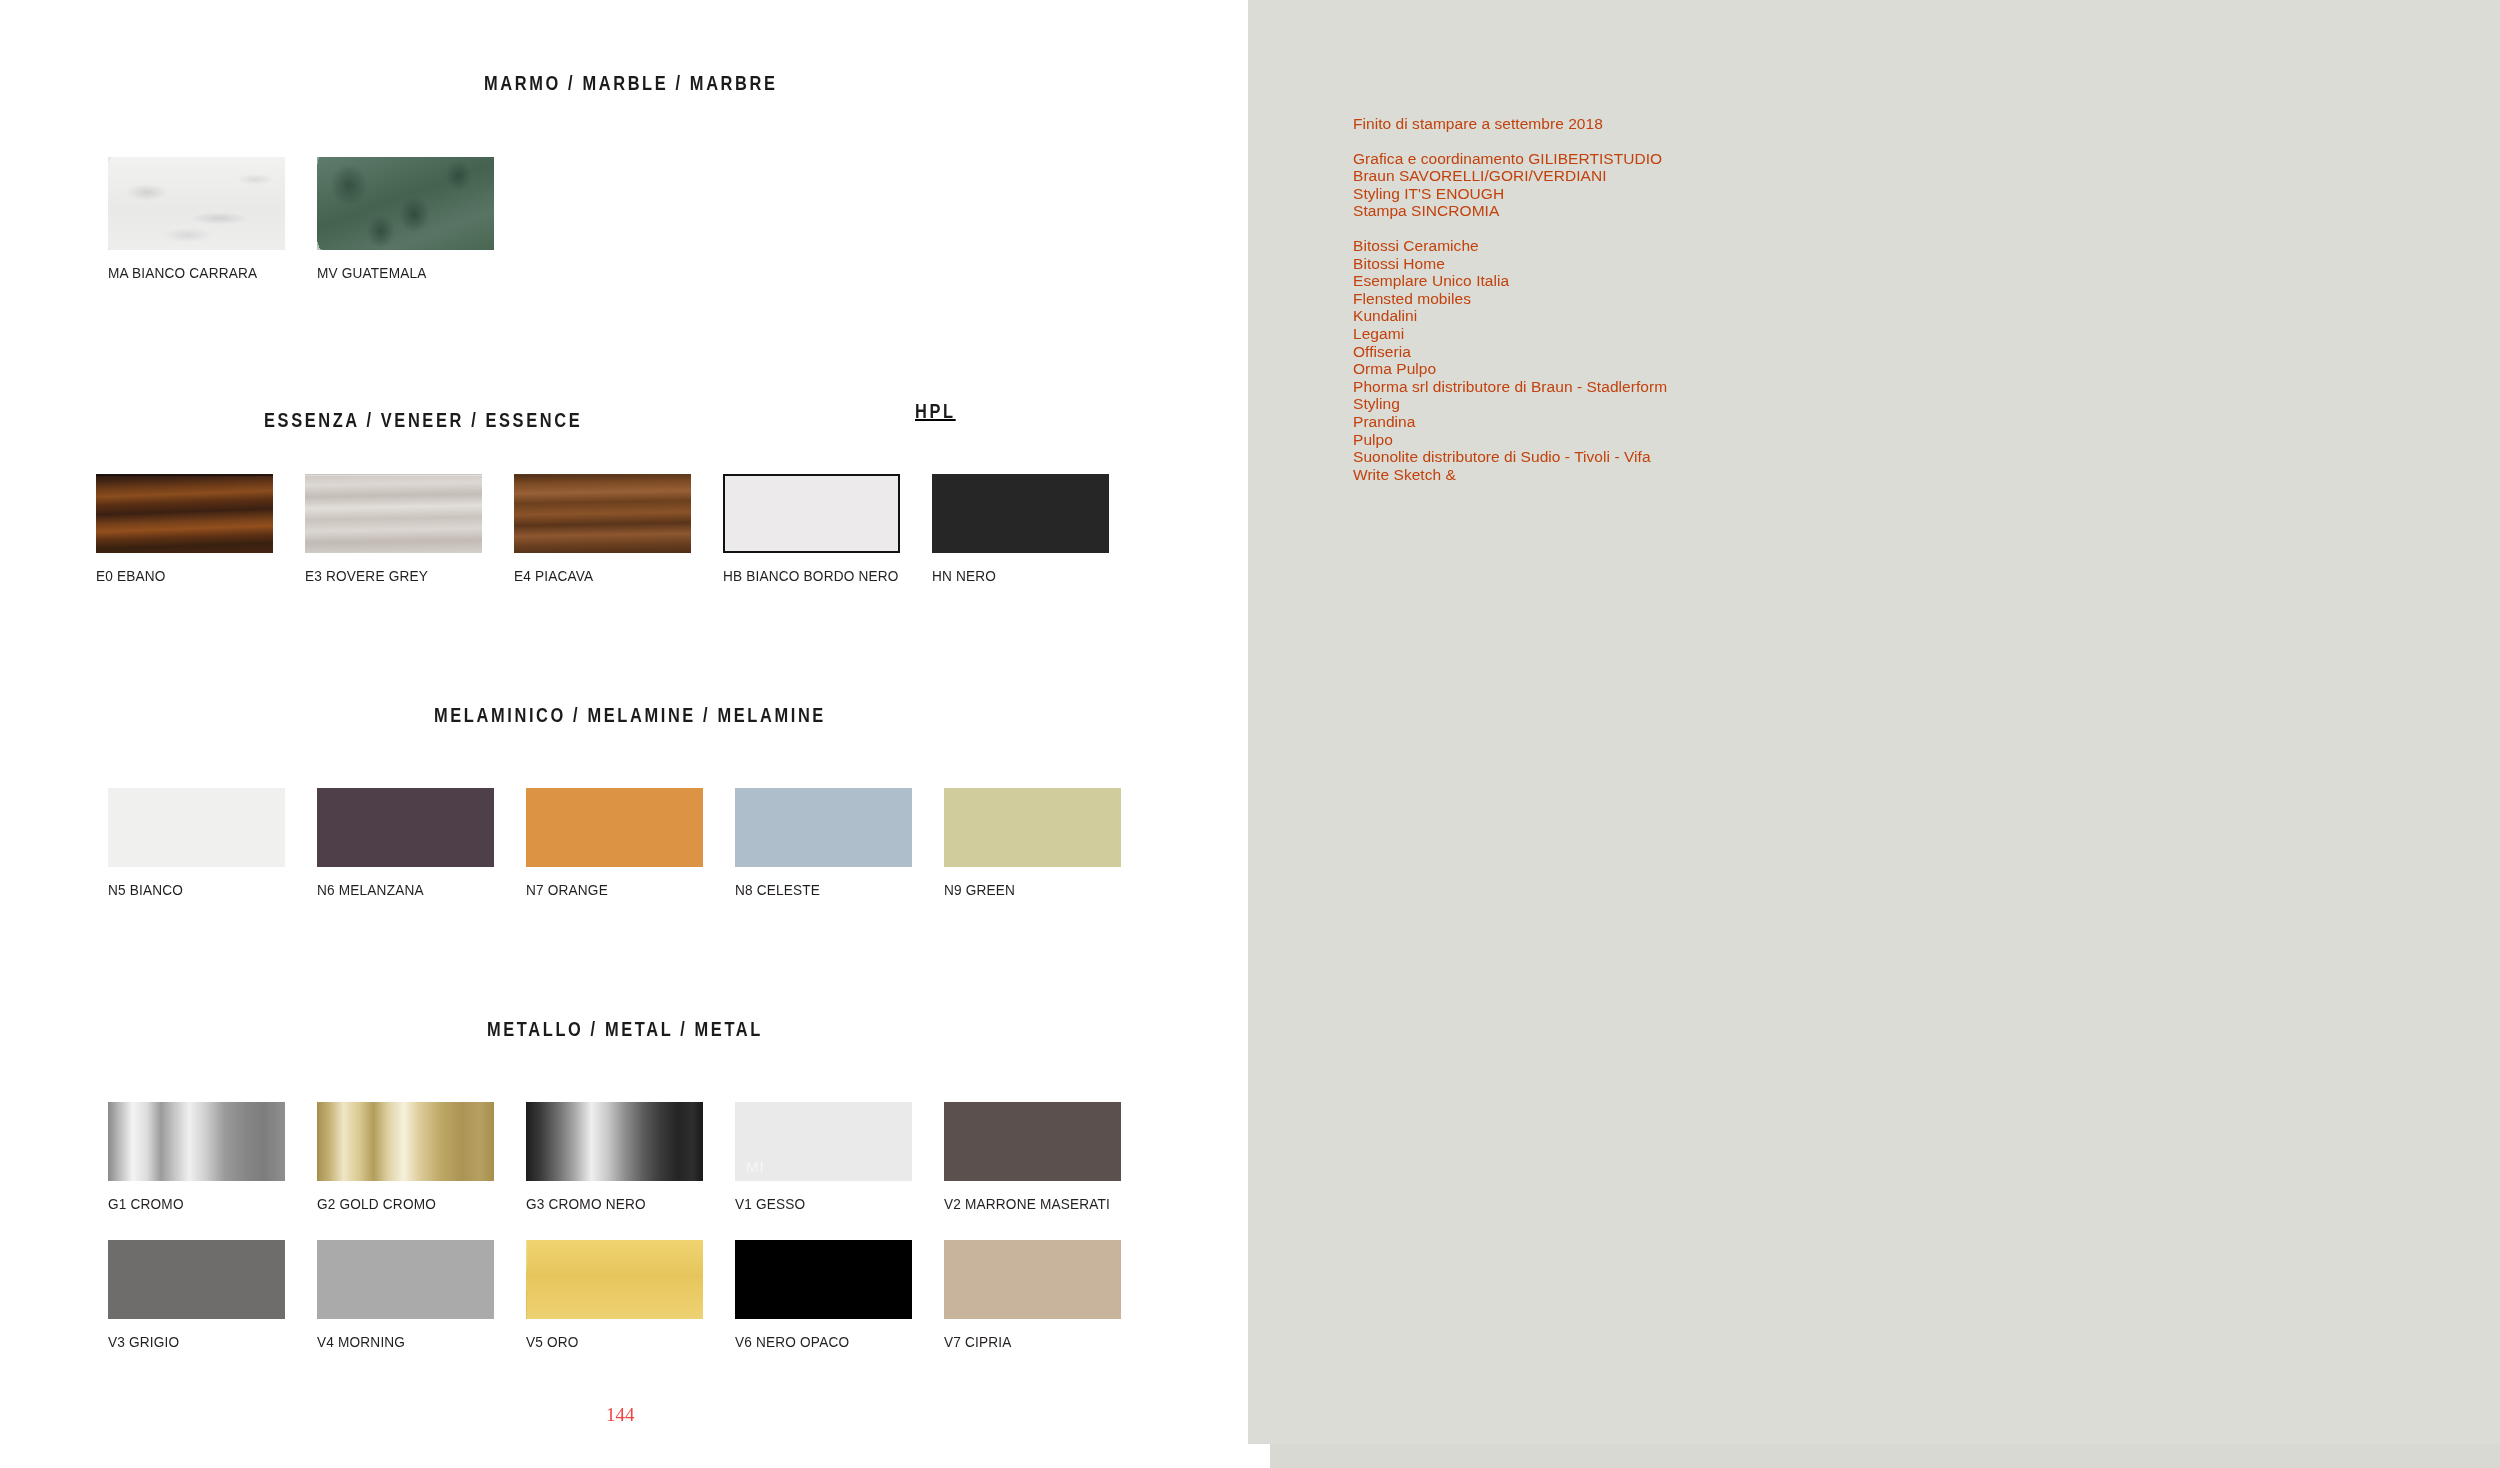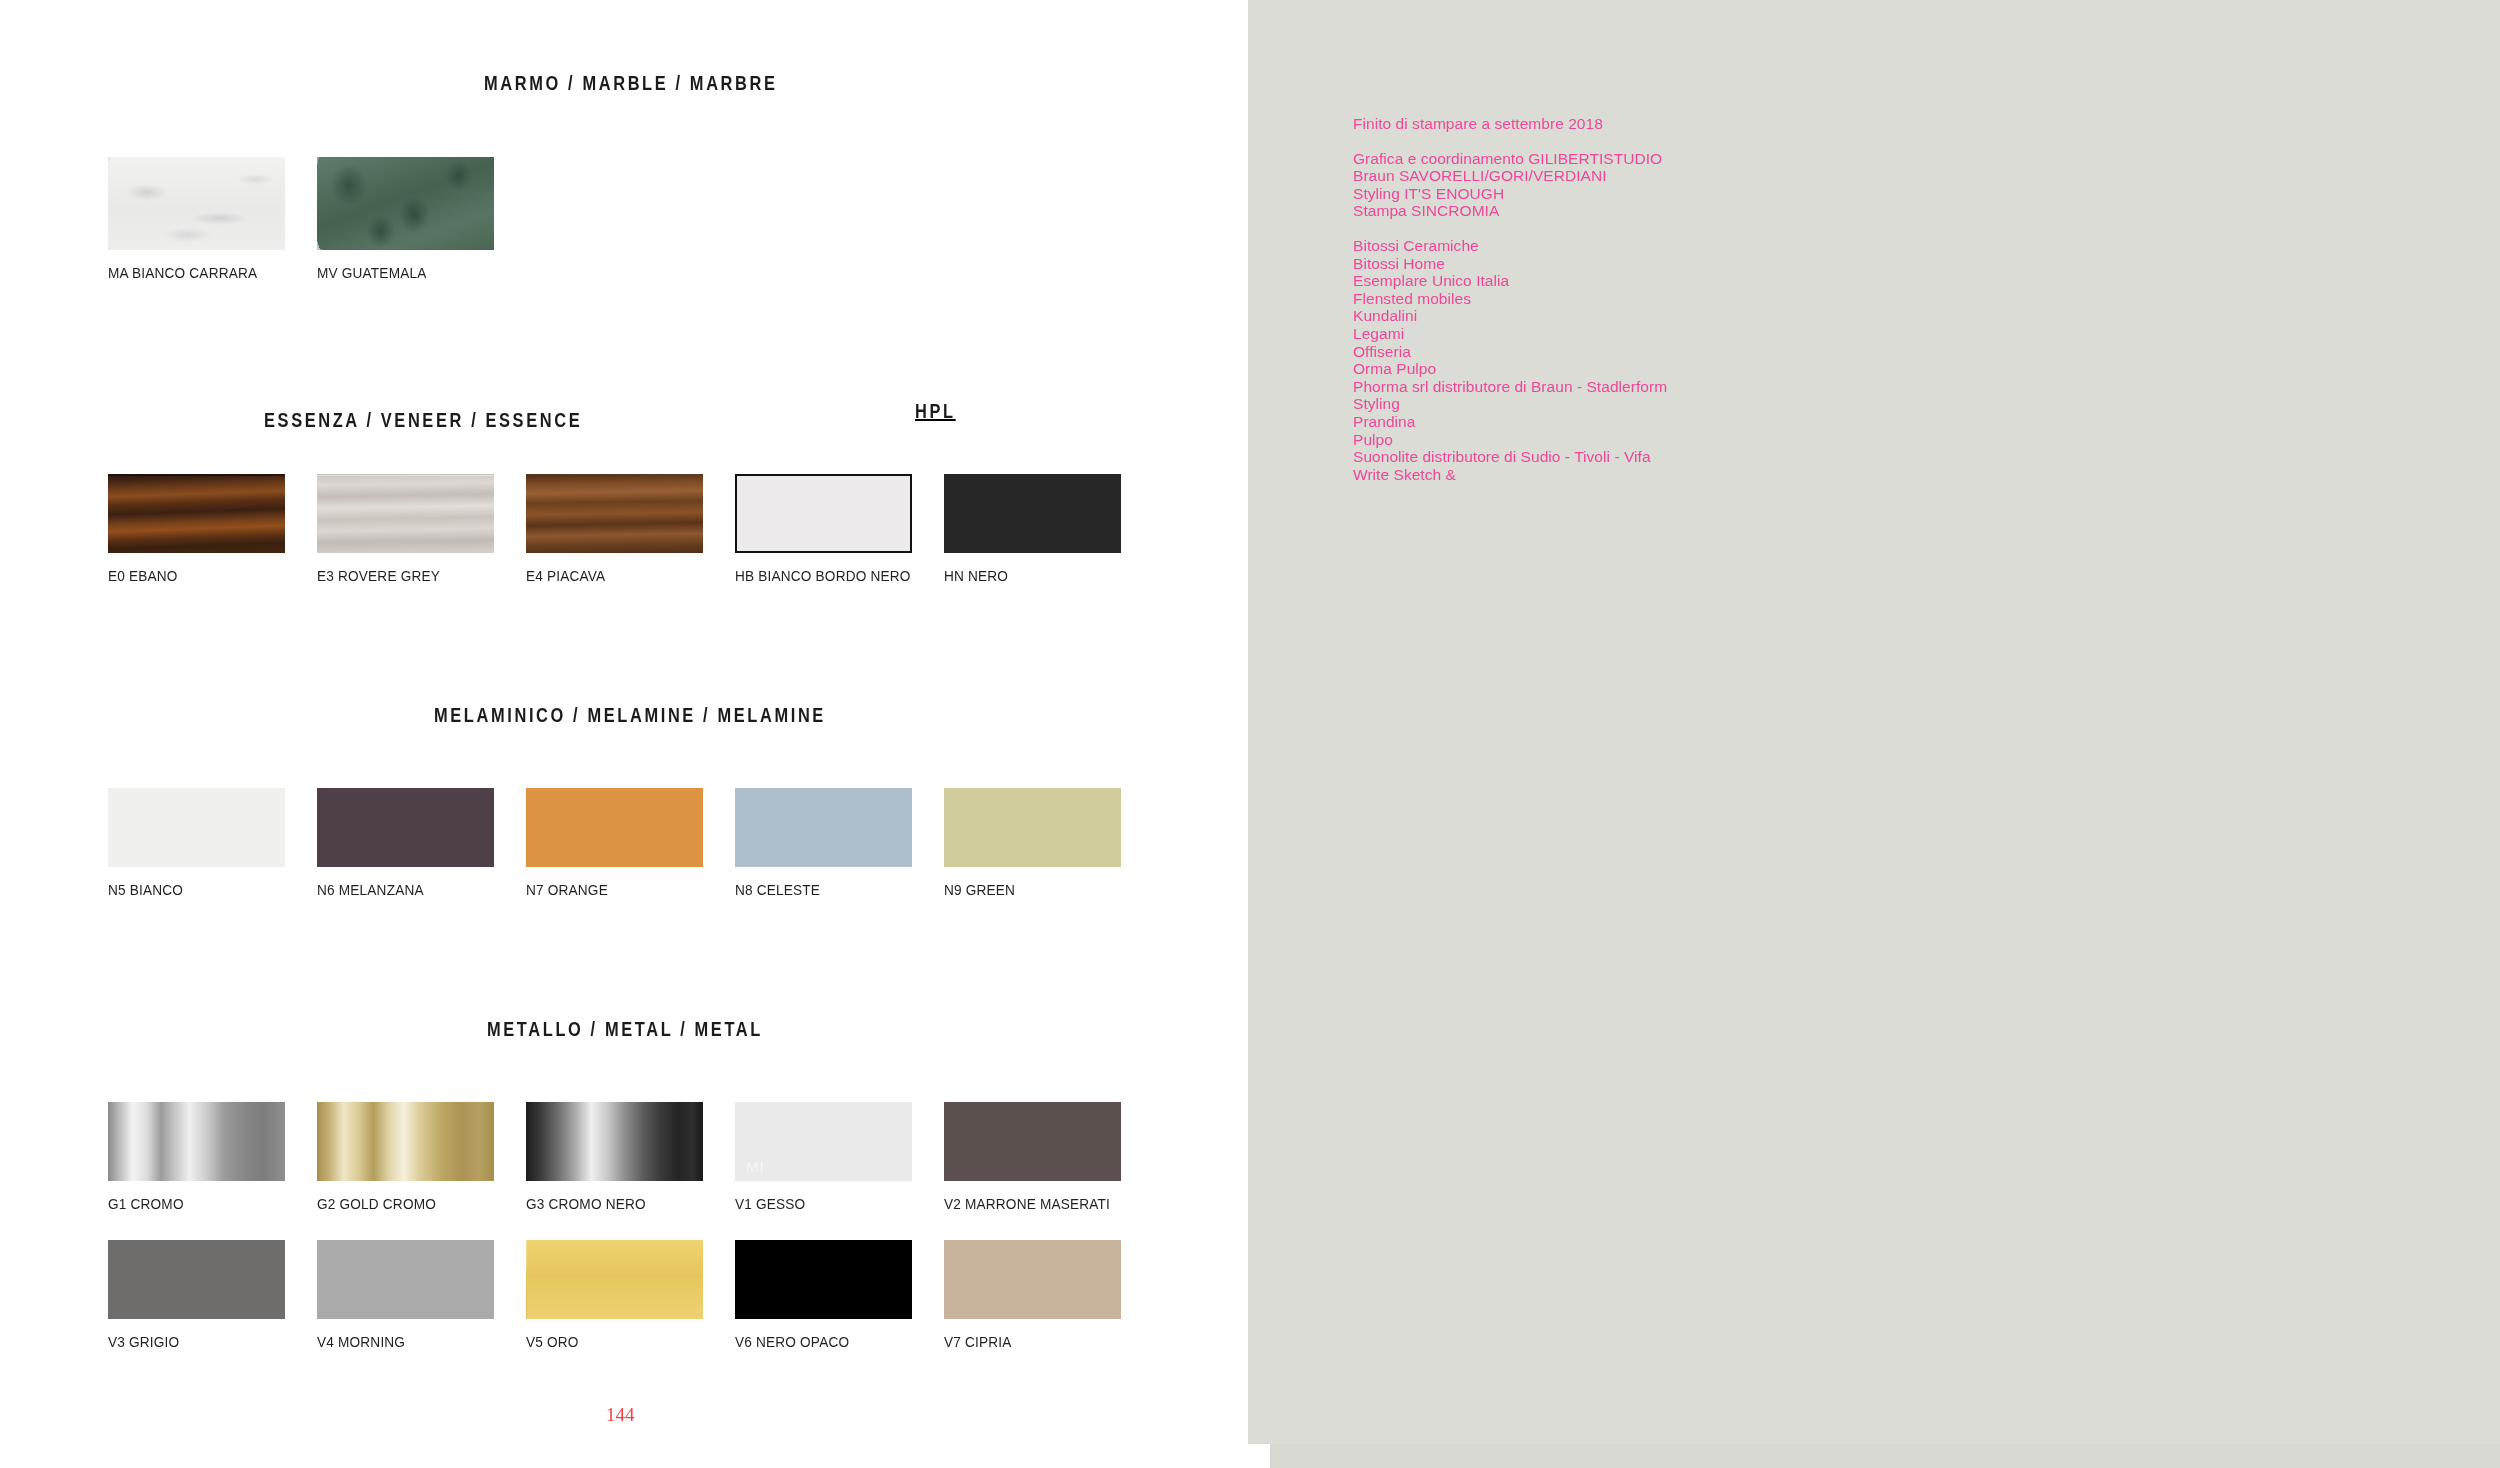--- a/index.html
+++ b/index.html
@@ -180,21 +180,21 @@
     position:absolute;
     left:22px;top:1444px;
     width:1230px;height:24px;
     background:#d9d9d3;
   }
   .colophon{
     position:absolute;
     left:1353px;
     top:115px;
     width:400px;
-    color:#ec4899;
+    color:#c2410c;
     font-size:15.5px;
     line-height:17.6px;
     letter-spacing:0.05px;
   }
   .colophon .blk{margin-bottom:17px;}
   .colophon .blk:last-child{margin-bottom:0;}
   .colophon div.ln{white-space:nowrap;}
 </style>
 </head>
 <body>
@@ -218,21 +218,21 @@
     </div>
 
     <div class="section" style="left:264px;top:409px;">
       <div class="section-title">ESSENZA / VENEER / ESSENCE</div>
     </div>
 
     <div class="section" style="left:915px;top:400px;text-decoration:underline;">
       <div class="section-title">HPL</div>
     </div>
 
-    <div class="section swatch-row" style="left:108px;top:474px;">
+    <div class="section swatch-row" style="left:96px;top:474px;">
       <div class="swatch-cell">
         <div class="swatch tex-ebano"></div>
         <div class="swatch-label">E0 EBANO</div>
       </div>
       <div class="swatch-cell">
         <div class="swatch tex-rovere"></div>
         <div class="swatch-label">E3 ROVERE GREY</div>
       </div>
       <div class="swatch-cell">
         <div class="swatch tex-piacava"></div>

